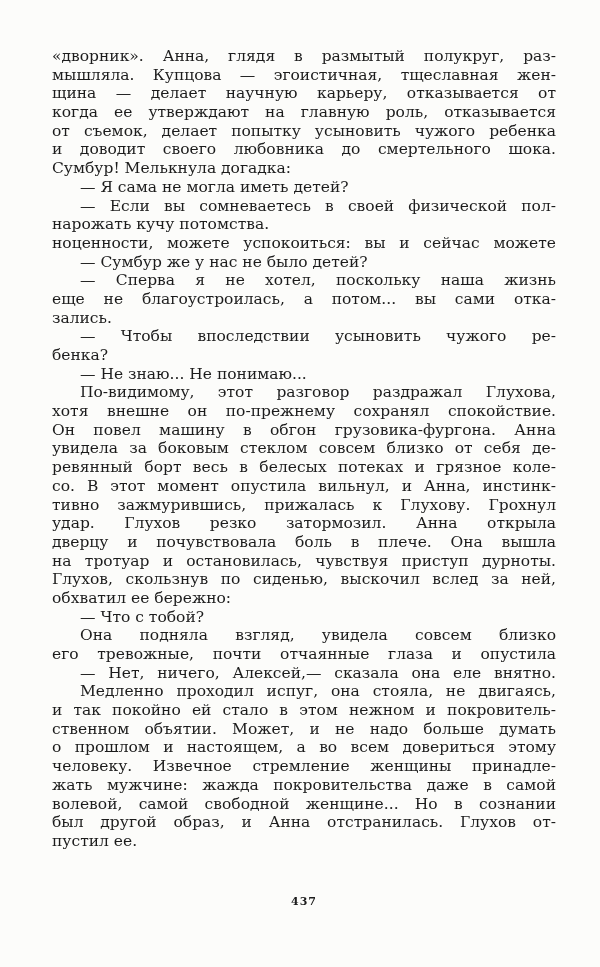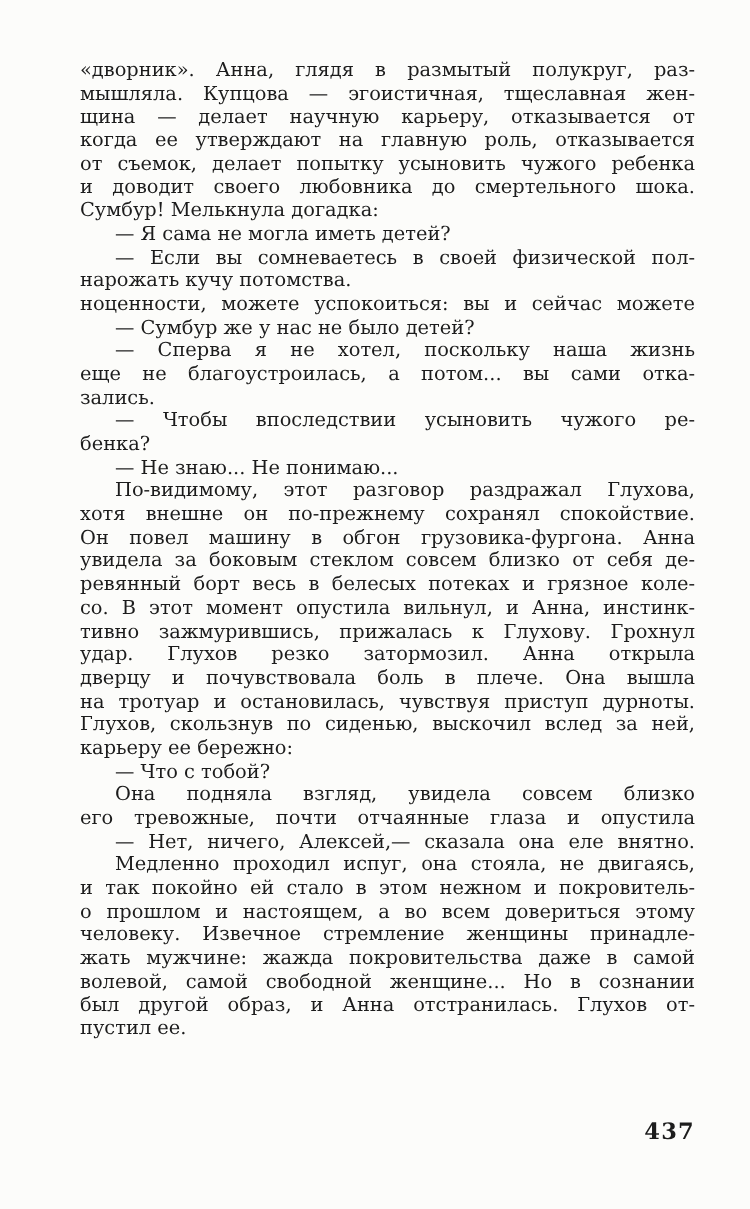--- a/index.html
+++ b/index.html
@@ -20,37 +20,36 @@
     left: 52px;
     top: 47px;
     width: 504px;
   }
   .line {
     height: 18.7px;
     font-size: 15.5px;
     line-height: 18.7px;
     white-space: nowrap;
     text-align: left;
-    margin-left: 12px;
   }
   .line.just {
     white-space: normal;
     text-align: justify;
     text-align-last: justify;
   }
   .line.indent {
     padding-left: 28px;
   }
   .page-number {
     position: absolute;
     left: 52px;
     top: 895px;
     width: 504px;
-    text-align: right;
-    font-size: 18px;
+    text-align: center;
+    font-size: 11px;
     font-weight: bold;
     letter-spacing: 1px;
   }
 </style>
 </head>
 <body>
 
 <div class="text-column">
     <div class="line just">«дворник». Анна, глядя в размытый полукруг, раз-</div>
     <div class="line just">мышляла. Купцова — эгоистичная, тщеславная жен-</div>
@@ -74,27 +73,28 @@
     <div class="line just">хотя внешне он по-прежнему сохранял спокойствие.</div>
     <div class="line just">Он повел машину в обгон грузовика-фургона. Анна</div>
     <div class="line just">увидела за боковым стеклом совсем близко от себя де-</div>
     <div class="line just">ревянный борт весь в белесых потеках и грязное коле-</div>
     <div class="line just">со. В этот момент опустила вильнул, и Анна, инстинк-</div>
     <div class="line just">тивно зажмурившись, прижалась к Глухову. Грохнул</div>
     <div class="line just">удар. Глухов резко затормозил. Анна открыла</div>
     <div class="line just">дверцу и почувствовала боль в плече. Она вышла</div>
     <div class="line just">на тротуар и остановилась, чувствуя приступ дурноты.</div>
     <div class="line just">Глухов, скользнув по сиденью, выскочил вслед за ней,</div>
-    <div class="line">карьеру ее бережно:</div>
+    <div class="line">обхватил ее бережно:</div>
     <div class="line indent">— Что с тобой?</div>
     <div class="line indent just">Она подняла взгляд, увидела совсем близко</div>
     <div class="line just">его тревожные, почти отчаянные глаза и опустила</div>
     <div class="line indent just">— Нет, ничего, Алексей,— сказала она еле внятно.</div>
     <div class="line indent just">Медленно проходил испуг, она стояла, не двигаясь,</div>
     <div class="line just">и так покойно ей стало в этом нежном и покровитель-</div>
+    <div class="line just">ственном объятии. Может, и не надо больше думать</div>
     <div class="line just">о прошлом и настоящем, а во всем довериться этому</div>
     <div class="line just">человеку. Извечное стремление женщины принадле-</div>
     <div class="line just">жать мужчине: жажда покровительства даже в самой</div>
     <div class="line just">волевой, самой свободной женщине... Но в сознании</div>
     <div class="line just">был другой образ, и Анна отстранилась. Глухов от-</div>
     <div class="line">пустил ее.</div>
   </div>
 
 <div class="page-number">437</div>
 

